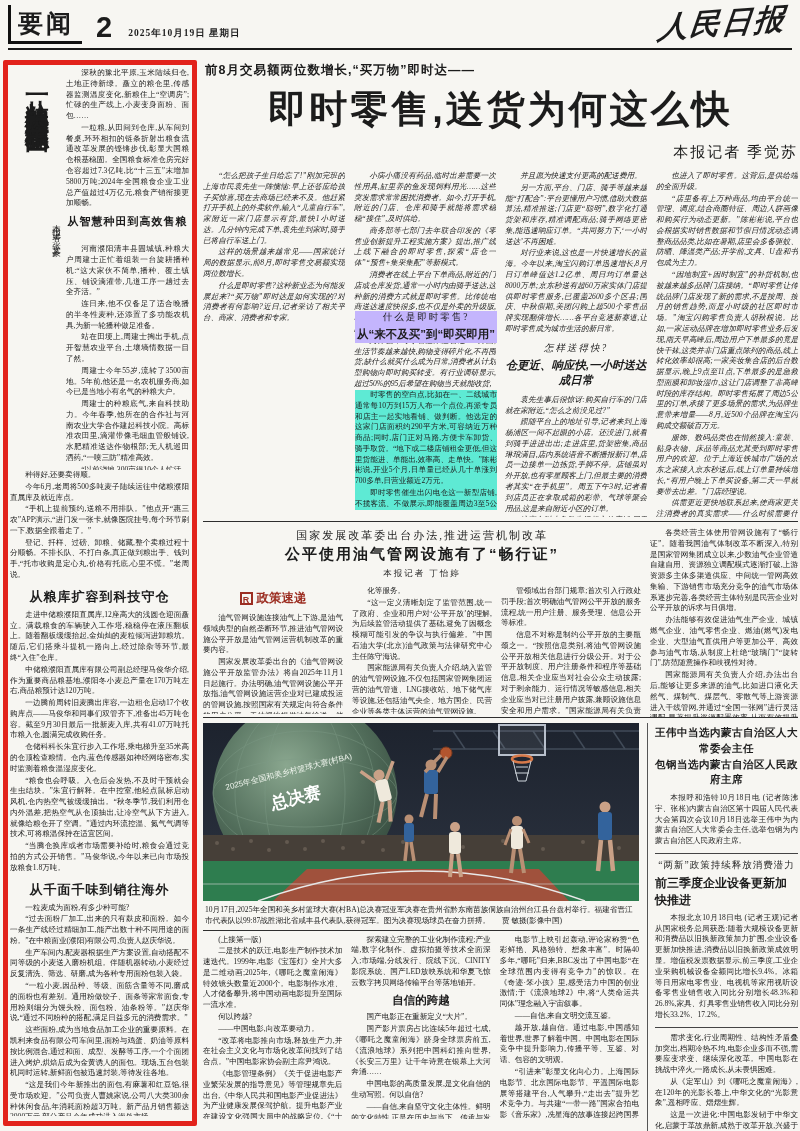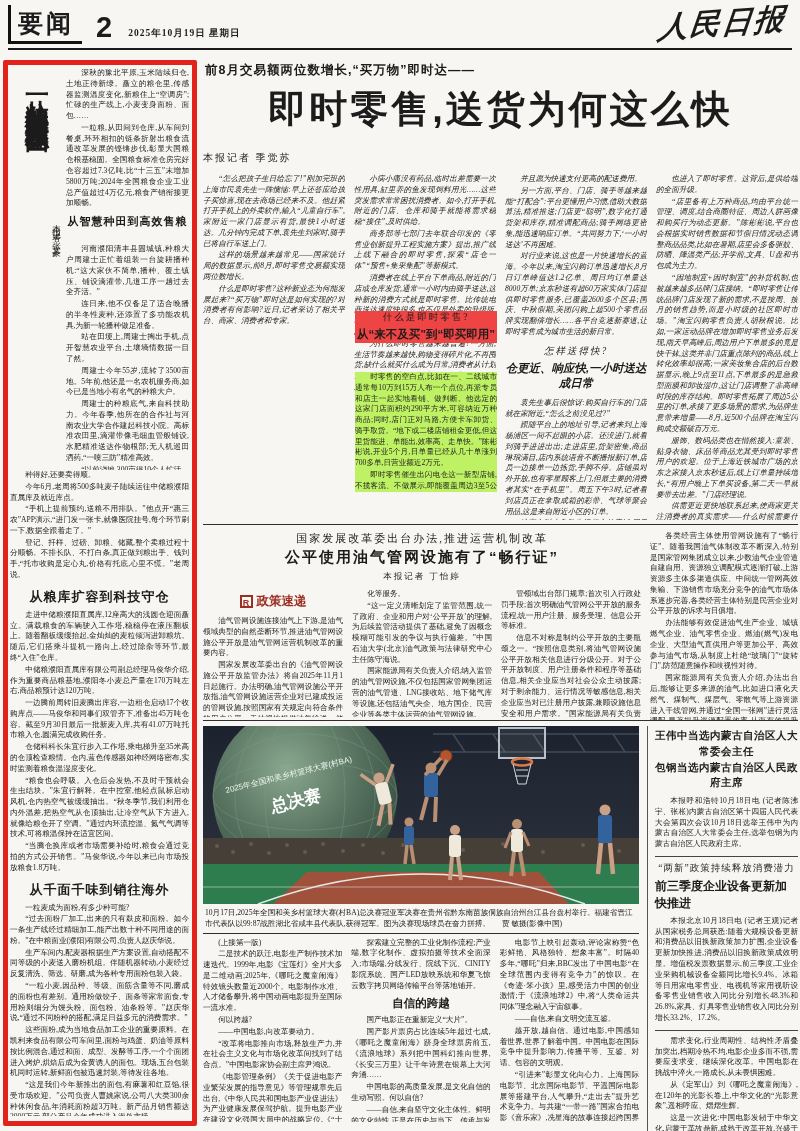--- a/index.html
+++ b/index.html
@@ -34,21 +34,21 @@
   .gsub.big { font-size:13px; margin:7px 0 4px; }
   .grain-rest { overflow:hidden; height:646px; }
   .highlight { position:absolute; left:3px; top:60px; width:194px; height:1066px;
                border:5px solid #e2231c; border-radius:2px; z-index:60; pointer-events:none; }
 
   
   .main { position:absolute; left:203px; top:54px; width:595px; height:1074px; }
 
   .retail-kicker { font-size:12.5px; font-weight:bold; margin:8px 0 0 2px; letter-spacing:1px; }
   .retail-headline { text-align:center; font-size:38px; font-weight:900; letter-spacing:3px; margin:5px 0 2px; }
-  .retail-byline { text-align:left; font-size:10px; letter-spacing:2px; margin:16px 0 9px; }
+  .retail-byline { text-align:right; font-size:15px; letter-spacing:2px; margin:8px 0 9px; }
   .cols { display:flex; gap:9px; }
   .retail-cols { height:346px; overflow:hidden;font-style:italic; }
   .col { flex:1; overflow:hidden; }
   .colsub { text-align:center; margin:7px 0 6px; }
   .colsub .q { display:block; font-size:9.5px; letter-spacing:2px; margin-bottom:3px; }
   .colsub .t { display:block; font-size:11.5px; font-weight:bold; line-height:1.35; }
   .tag { color:#9c2e22; font-weight:bold; font-size:12.5px; display:flex; align-items:center;
          justify-content:center; gap:4px; margin:10px 0 8px; }
   .tag-logo { display:inline-block; width:13px; height:13px; border:2px solid #9c2e22; color:#9c2e22;
               font-size:9px; line-height:12px; text-align:center; font-weight:900;
@@ -182,25 +182,25 @@
             <p class="para">也进入了即时零售。这背后,是供给端的全面升级。</p>
             <p class="para">“店里备有上万种商品,均由平台统一管理、调度,结合商圈特征、周边人群画像和购买行为动态更新。”陈彬彬说,平台也会根据实时销售数据和节假日情况动态调整商品品类,比如在暑期,店里会多备驱蚊、防晒、降温类产品;开学前,文具、U盘和书包成为主力。</p>
             <p class="para">“因地制宜+因时制宜”的补货机制,也被越来越多品牌门店接纳。“即时零售让传统品牌门店发现了新的需求,不是按周、按月的销售趋势,而是小时级的社区即时市场。”淘宝闪购零售负责人胡秋根说。比如,一家运动品牌在增加即时零售业务后发现,雨天早高峰后,周边用户下单最多的竟是快干袜,这类并非门店重点陈列的商品,线上转化效率却很高;一家美妆集合店的后台数据显示,晚上9点至11点,下单最多的是急救型面膜和卸妆湿巾,这让门店调整了非高峰时段的库存结构。即时零售拓展了周边5公里的订单,承接了更多场景的需求,为品牌生意带来增量——8月,近500个品牌在淘宝闪购成交额破百万元。</p>
             <p class="para">服饰、数码品类也在悄然接入:童装、贴身衣物、床品等商品尤其受到即时零售用户的欢迎。位于上海近铁城市广场的京东之家接入京东秒送后,线上订单量持续增长,“有用户晚上下单买设备,第二天一早就要带去出差。”门店经理说。</p>
             <p class="para">供需更近更快地联系起来,使商家更关注消费者的真实需求——什么时候需要什么、需要多少,能不能及时送到。即时零售带来的不只是一种新的生产生活方式,更是亟待挖掘的增长潜力和市场活力。</p>
           </div>
 
       </div>
     </div>
 
-    <div class="colsub" style="position:absolute; left:152px; top:250px; width:142px; background:#ef4444;">
+    <div class="colsub" style="position:absolute; left:152px; top:250px; width:142px; background:#c4b5fd;">
       <span class="q">什么是即时零售?</span>
       <span class="t hd">从“来不及买”到“即买即用”</span>
     </div>
-    <div class="cols body-sm" style="position:absolute; left:152px; top:318px; width:142px; height:120px; overflow:hidden; background:#bef264;">
+    <div class="cols body-sm" style="position:absolute; left:152px; top:336px; width:142px; height:120px; overflow:hidden; background:#5eead4;">
       <div class="col">
           <p class="para">时零售的空白点,比如在一、二线城市通常每10万到15万人布一个点位,再派专员和店主一起实地看铺、做判断。他选定的这家门店面积约290平方米,可容纳近万种商品;同时,店门正对马路,方便卡车卸货、骑手取货。“地下或二楼店铺租金更低,但这里货能进、单能出,效率高、走单快。”陈彬彬说,开业5个月,日单量已经从几十单涨到700多单,日营业额近2万元。</p>
           <p class="para">即时零售催生出闪电仓这一新型店铺,不揽客流、不做展示,即能覆盖周边3至5公里的各种商品需求,兼具社区仓库和即时履约门店的双重功能。陈彬彬这样的创业者,正在城市里织出密集的闪电仓网络。比如,美团已联合各类零售商和品牌商在各地建设闪电仓超5万家。</p>
         </div>
     </div>
   </div>
 
   <div class="rule rule1"></div>
 
   <div class="pipeline body-sm">

